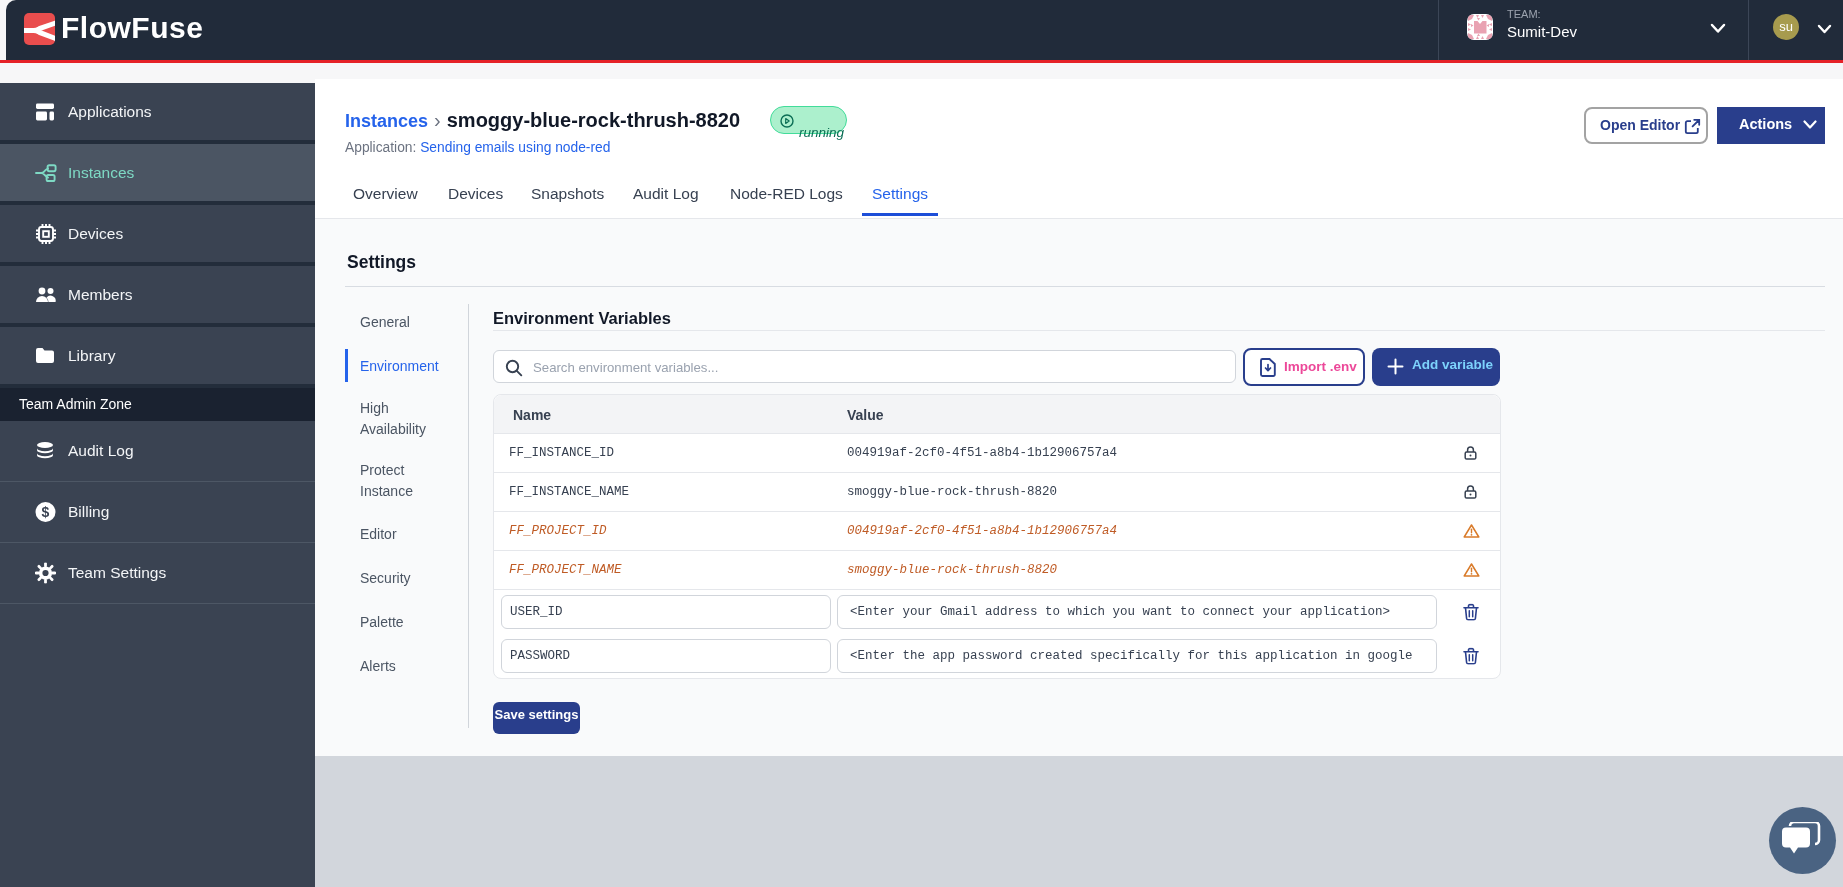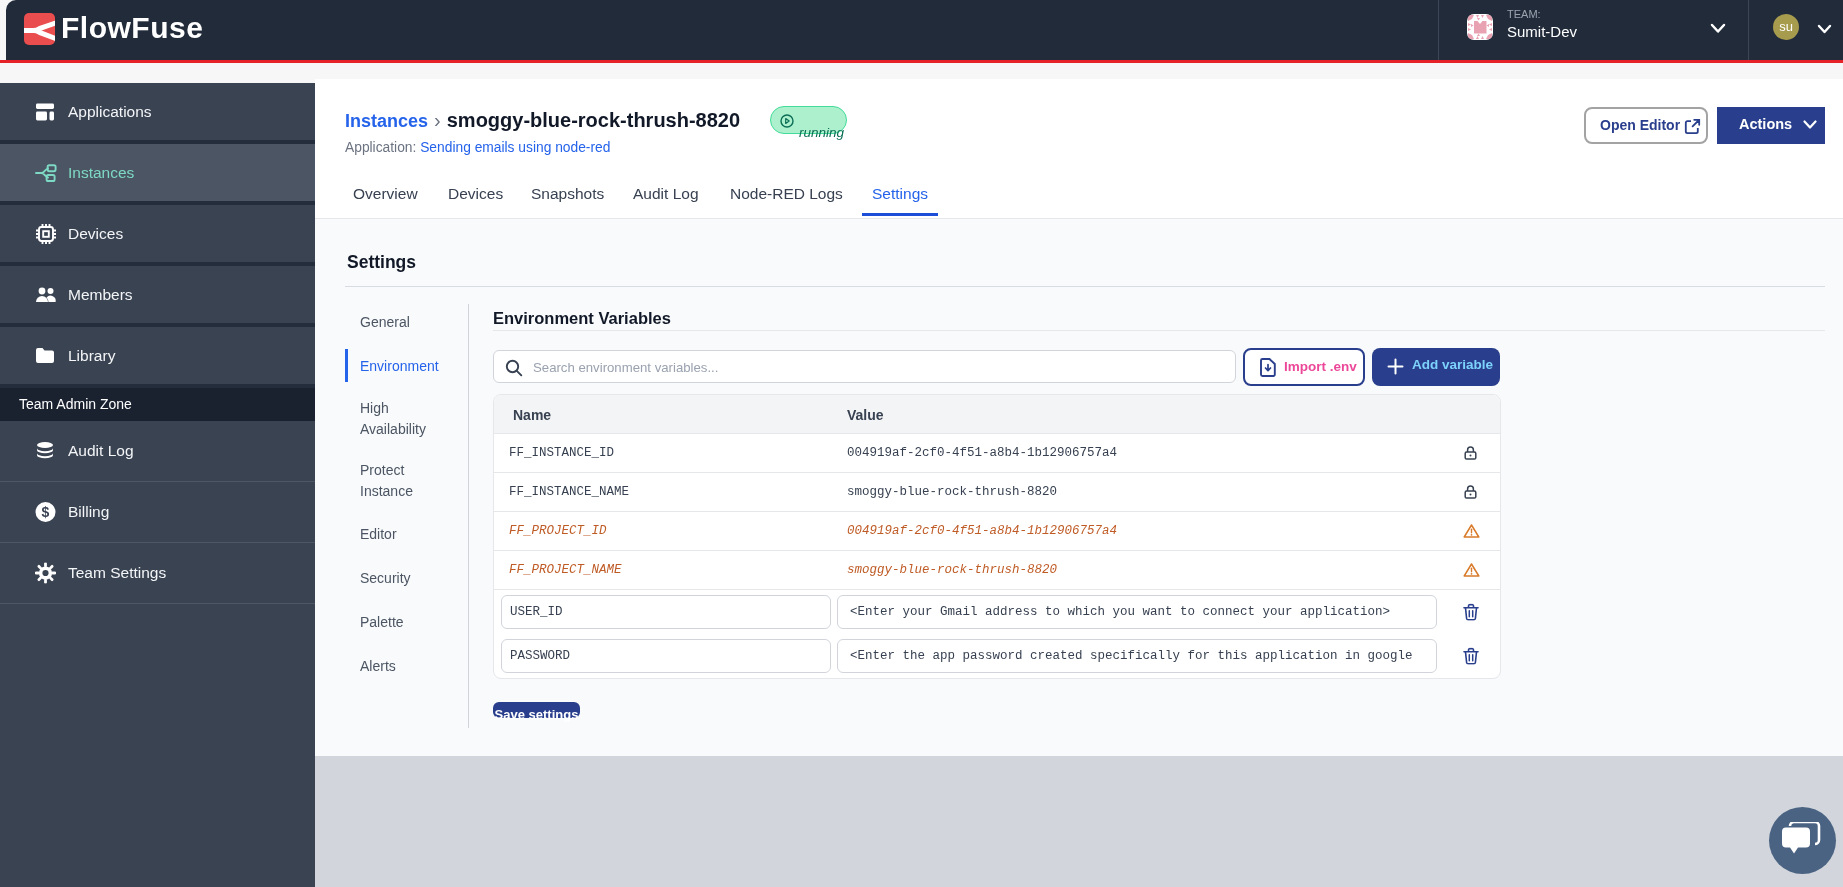--- a/index.html
+++ b/index.html
@@ -62,21 +62,21 @@
 #evhead .h2 { position:absolute; left:353px; top:12px; font-size:14px; font-weight:bold; color:#374151; }
 .row { position:relative; height:39px; border-bottom:1px solid #e5e7eb; font-family:"Liberation Mono",monospace; font-size:12.5px; color:#374151; }
 .row .c1 { position:absolute; left:15px; top:12px; }
 .row .c2 { position:absolute; left:353px; top:12px; }
 .row.warn { color:#bf5b25; font-style:italic; }
 .row .ic { position:absolute; left:969px; top:50%; transform:translateY(-50%); }
 .irow { position:relative; height:44px; font-family:"Liberation Mono",monospace; font-size:12.5px; color:#374151; }
 .irow .inp1 { position:absolute; left:7px; top:5px; width:330px; height:34px; border:1px solid #d1d5db; border-radius:6px; line-height:32px; padding-left:8px; background:#fff; }
 .irow .inp2 { position:absolute; left:343px; top:5px; width:600px; height:34px; border:1px solid #d1d5db; border-radius:6px; line-height:32px; padding-left:12px; background:#fff; overflow:hidden; white-space:nowrap; }
 .irow .ic { position:absolute; left:969px; top:50%; transform:translateY(-50%); }
-#save { position:absolute; left:178px; top:483px; width:87px; height:16px; background:#293e8c; border-radius:6px; color:#fff; font-size:13px; font-weight:bold; text-align:center; line-height:26px; }
+#save { position:absolute; left:178px; top:483px; width:87px; height:32px; background:#293e8c; border-radius:6px; color:#fff; font-size:13px; font-weight:bold; text-align:center; line-height:26px; }
 #chat { position:absolute; left:1769px; top:807px; width:67px; height:67px; border-radius:50%; background:#4a6382; }
 </style>
 </head>
 <body>
 <div id="topbar">
   <div class="navdiv" style="left:1432px;"></div>
   <div class="navdiv" style="left:1742px;"></div>
 </div>
 <div id="logo">
   <svg width="31" height="32" viewBox="0 0 31 32">

